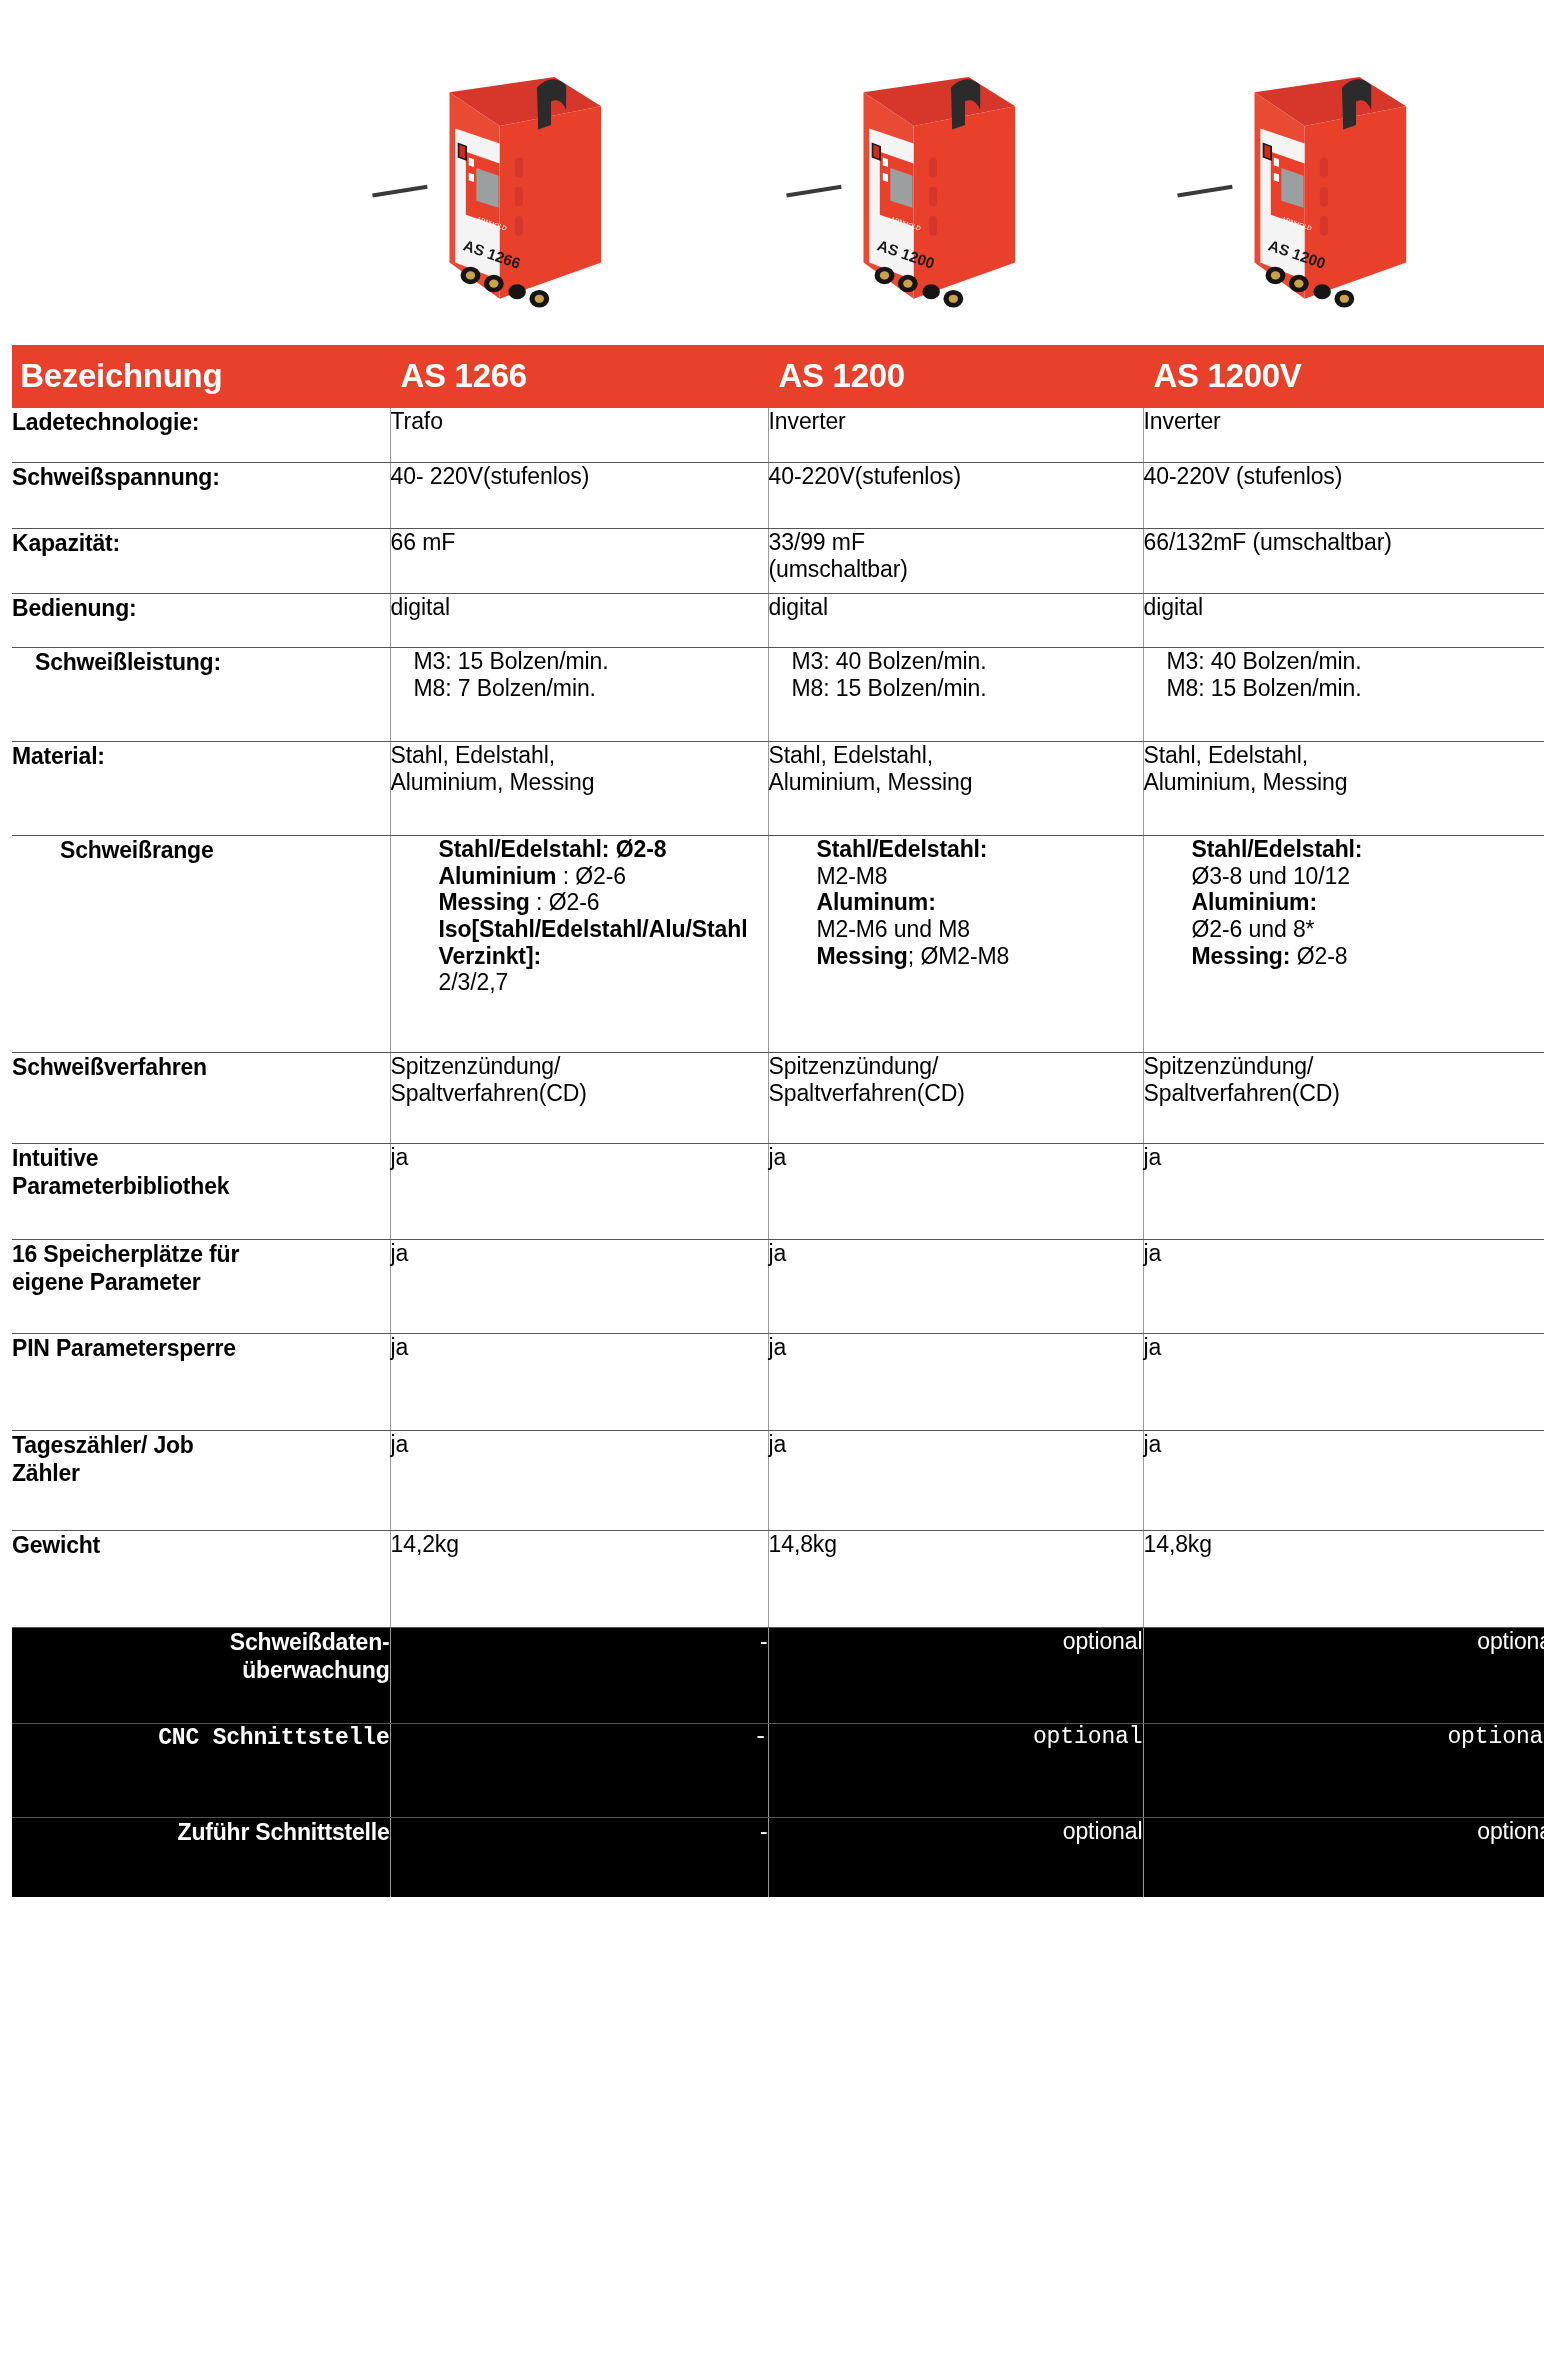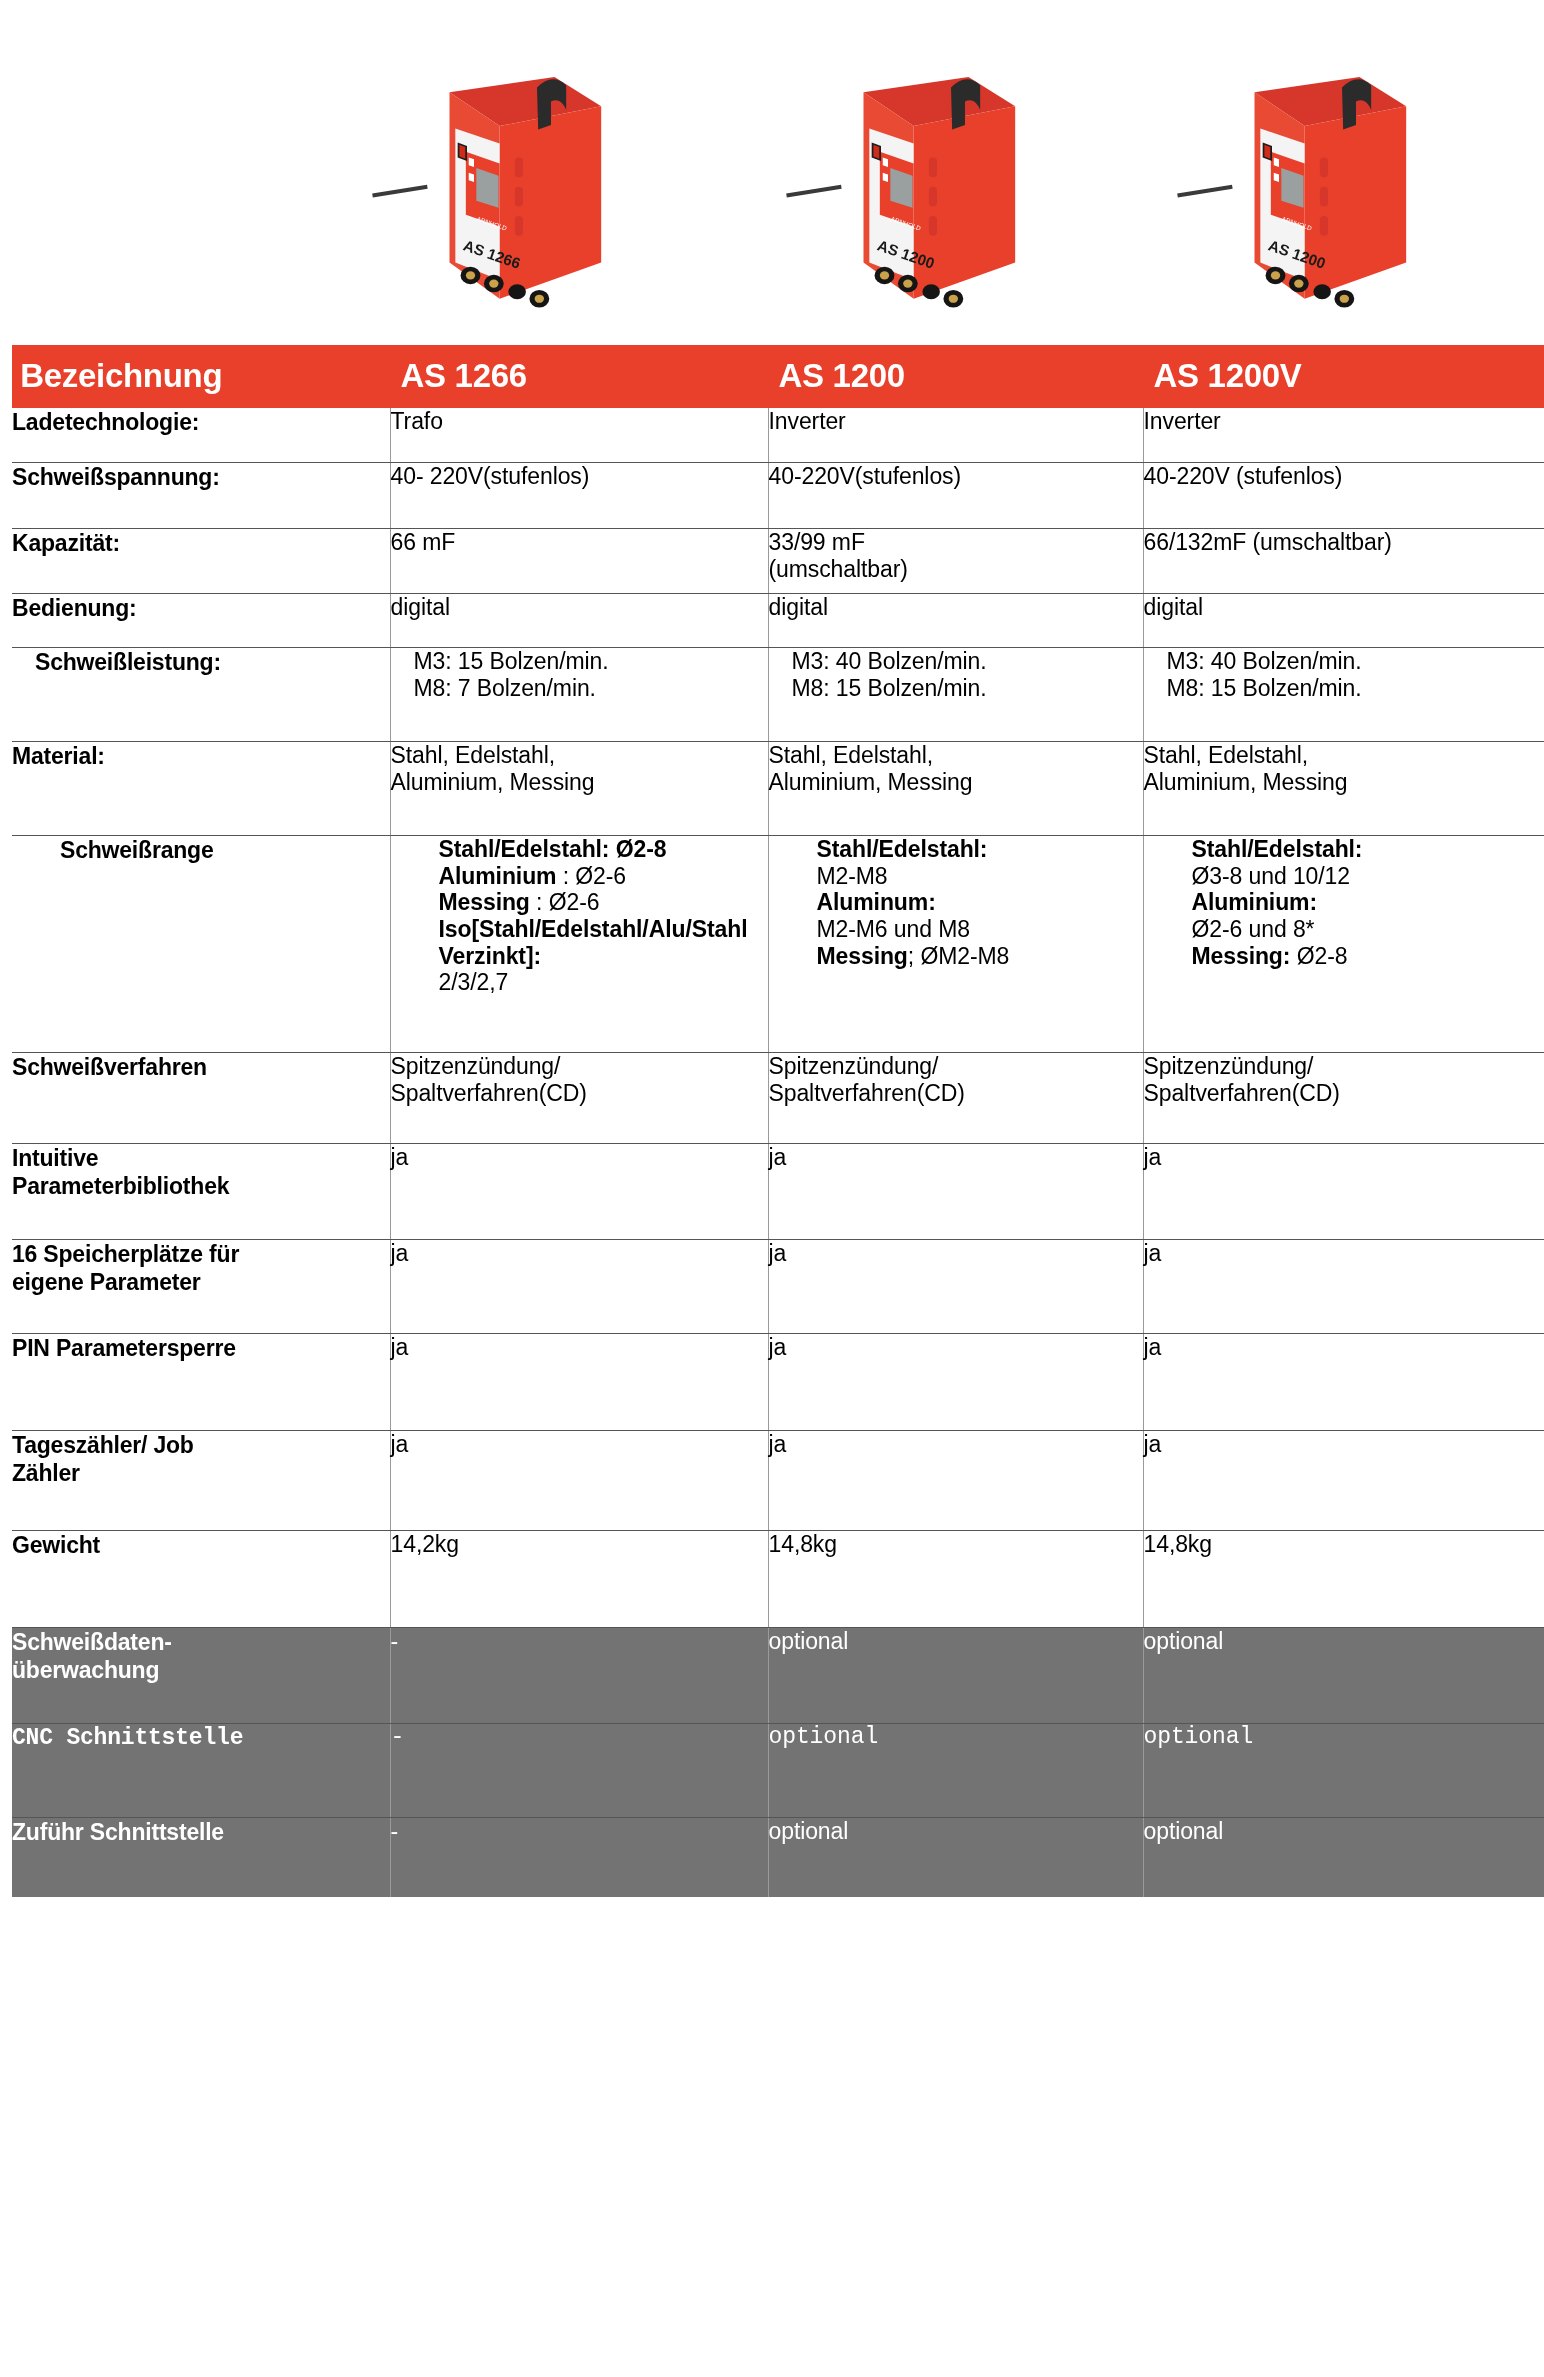--- a/index.html
+++ b/index.html
@@ -84,21 +84,21 @@
   td.value-cell {
     font-size: 23px;
     line-height: 1.16;
     padding: 4.7px 7px 5.8px 9.3px;
     letter-spacing: -0.1px;
     white-space: pre-line;
   }
   td.value-cell b { font-weight: bold; }
 
   
-  tr.grey td { background: #737373; }
+  tr.grey td { background: #000000; text-align: right; }
   tr.grey td.label-cell { color: #ffffff; }
   tr.grey td.value-cell { color: #ffffff; }
 
   
   tr.r-lade      td { height: 54px;  }
   tr.r-spann     td { height: 65px; }
   tr.r-kapa      td { height: 64px; }
   tr.r-bedien    td { height: 53px;  }
   tr.r-leist     td { height: 93px; padding-left: 23px; }
   tr.r-mat       td { height: 93px; }

